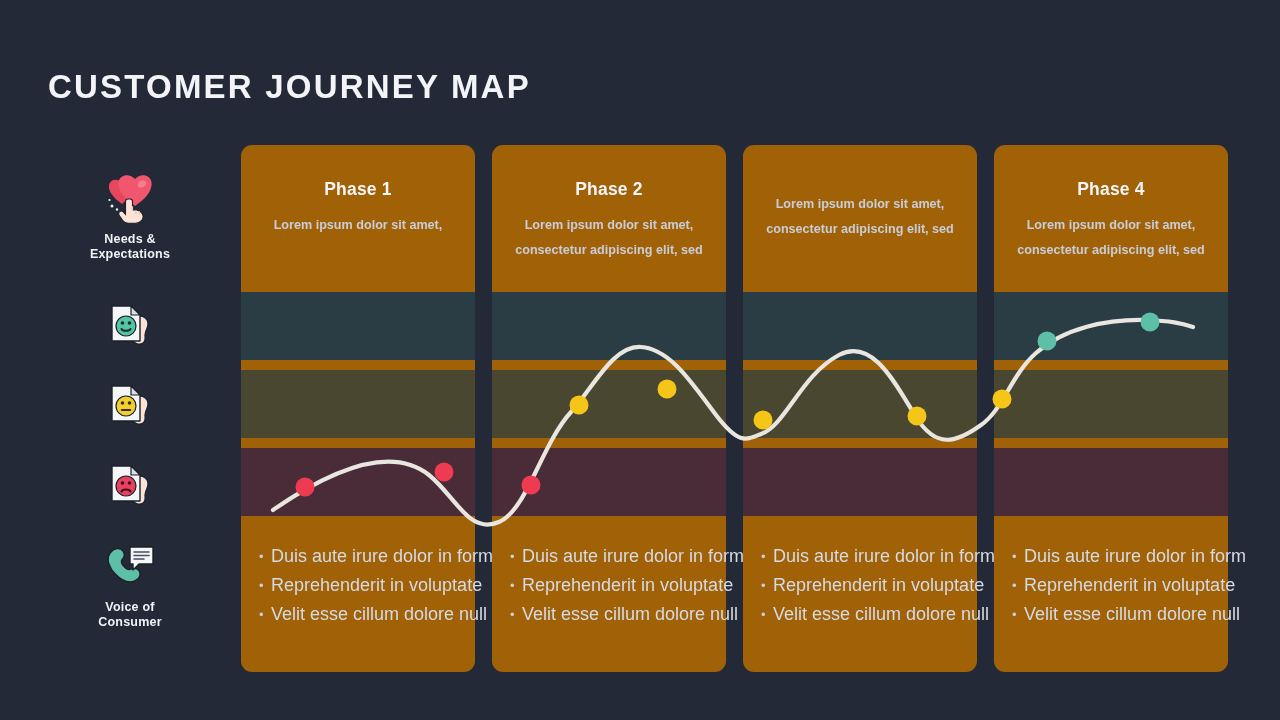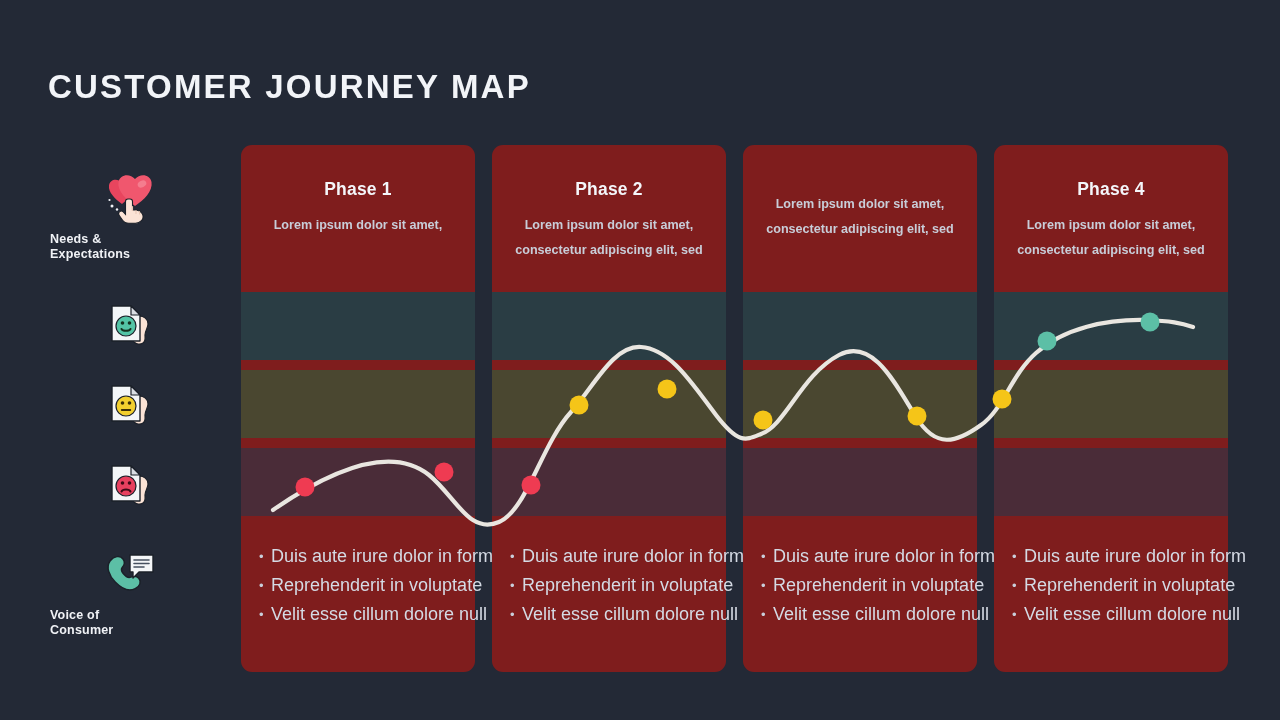--- a/index.html
+++ b/index.html
@@ -31,21 +31,21 @@
   #rail {
     position: absolute;
     left: 50px;
     top: 150px;
     width: 160px;
     height: 520px;
   }
   .rail-item {
     position: absolute;
     width: 160px;
-    text-align: left;
+    text-align: center;
   }
   .rail-label {
     margin-top: 6px;
     font-size: 12.5px;
     font-weight: bold;
     line-height: 15px;
     color: #f0f2f6;
     letter-spacing: .2px;
   }
   .rail-icon {
@@ -62,21 +62,21 @@
     left: 241px;
     top: 145px;
     width: 990px;
     height: 527px;
   }
   .card {
     position: absolute;
     top: 0;
     width: 234px;
     height: 527px;
-    background: #7f1d1d;
+    background: #a16207;
     border-radius: 11px;
   }
   .card-head {
     padding-top: 34px;
     text-align: center;
   }
   .card-title {
     font-size: 17.5px;
     font-weight: bold;
     color: #f4f6fa;
@@ -198,21 +198,21 @@
         <path d="M9 4h19l9 9v26H9z" fill="#f4f6f8" stroke="#1b2029" stroke-width="1.4" stroke-linejoin="round"></path>
         <path d="M28 4v9h9z" fill="#d9dde3" stroke="#1b2029" stroke-width="1.2" stroke-linejoin="round"></path>
         <circle cx="23" cy="24" r="10" fill="#e8405f" stroke="#1b2029" stroke-width="1.2"></circle>
         <circle cx="19.5" cy="21" r="1.8" fill="#3d0a16"></circle>
         <circle cx="26.5" cy="21" r="1.8" fill="#3d0a16"></circle>
         <path d="M18.5 29.5c1.2-2.6 7.8-2.6 9 0" stroke="#3d0a16" stroke-width="2" fill="none" stroke-linecap="round"></path>
       </svg>
     </div>
   </div>
 
-  <div class="rail-item" style="top:398px;">
+  <div class="rail-item" style="top:390px;">
     <div class="rail-icon">
       <svg width="58" height="50" viewBox="0 0 58 50">
         <path d="M9 11c4-5 10-6 13-2 2.5 3.3 1.4 6-.6 8.3-1.6 1.8-1.3 3.6.8 6.2 2.6 3.2 5.3 4.6 7.6 3.6 2.8-1.2 5.7-1.6 8 1.2 2.8 3.4 1.3 8-3.6 10.4-6 3-13.6 0-20-6.6C8 25.8 4.8 17.2 9 11z" fill="#5cbfa6" stroke="#1b2029" stroke-width="1.5" stroke-linejoin="round"></path>
         <path d="M29 5h23v17H38l-6 6v-6h-3z" fill="#f4f6f8" stroke="#1b2029" stroke-width="1.4" stroke-linejoin="round"></path>
         <path d="M33 10h15M33 13.5h15M33 17h10" stroke="#46505f" stroke-width="1.6" stroke-linecap="round"></path>
       </svg>
     </div>
     <div class="rail-label">
         <div>Voice of</div>
         <div>Consumer</div>

